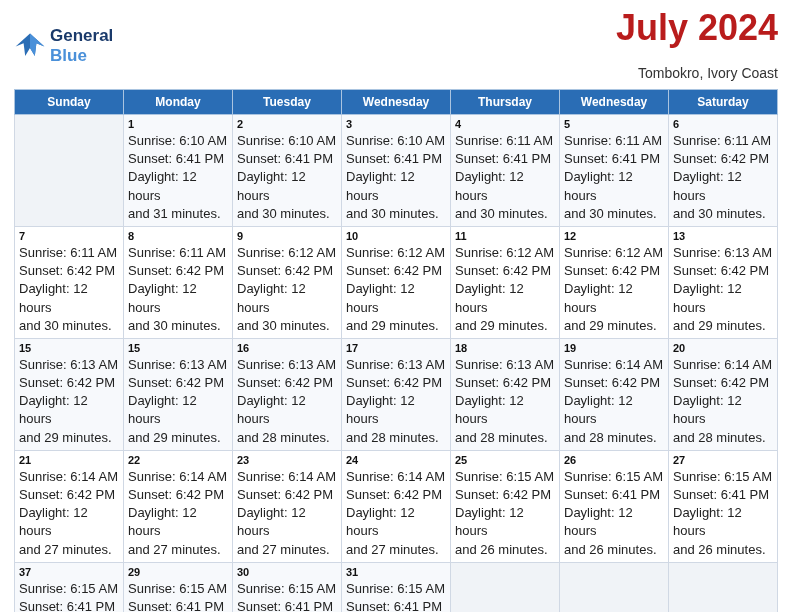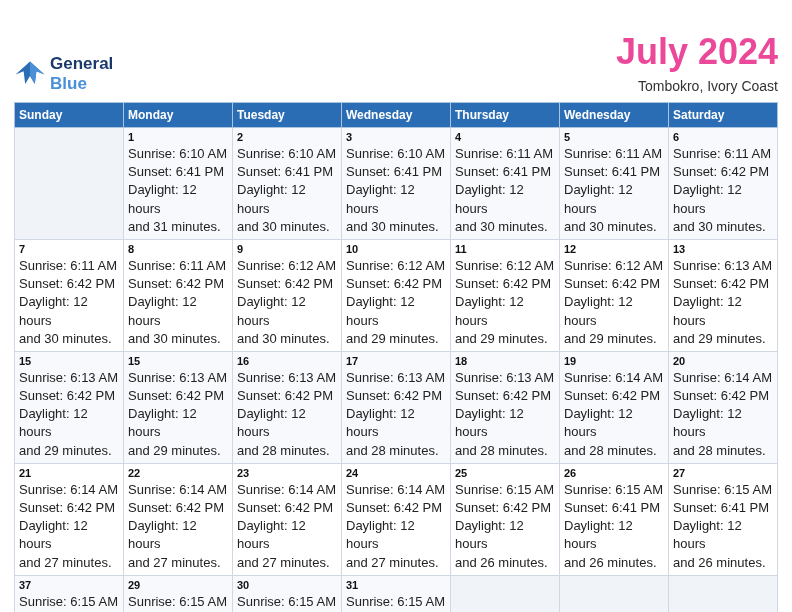--- a/index.html
+++ b/index.html
@@ -12,59 +12,58 @@
     }
     .container {
       width: 792px;
       height: 612px;
       padding: 10px 14px;
       background: #fff;
     }
     .header {
       display: flex;
       justify-content: space-between;
-      align-items: flex-end;
+      align-items: center;
       margin-bottom: 8px;
     }
     .logo {
       display: flex;
       align-items: center;
       gap: 4px;
     }
     .logo-bird {
       width: 32px;
       height: 28px;
     }
     .title-block {
       text-align: right;
     }
     .month-title {
       font-size: 36px;
       font-weight: bold;
-      color: #ec4899;
+      color: #b91c1c;
       line-height: 1;
-      margin-top: 24px;
     }
     .location {
       font-size: 14px;
       color: #333;
-      margin-top: 8px;
+      margin-top: 19px;
     }
     table {
       width: 100%;
       border-collapse: collapse;
       font-size: 10.5px;
     }
     thead tr th {
       background-color: #2a6db5;
       color: #fff;
       font-weight: bold;
       font-size: 12px;
       padding: 5px 4px;
-      text-align: left;
+      text-align: center;
       border: 1px solid #aac4e0;
     }
     tbody tr td {
       vertical-align: top;
       border: 1px solid #d0d8e4;
       padding: 3px 4px;
       width: calc(100% / 7);
       height: 78px;
       background: #fff;
     }

